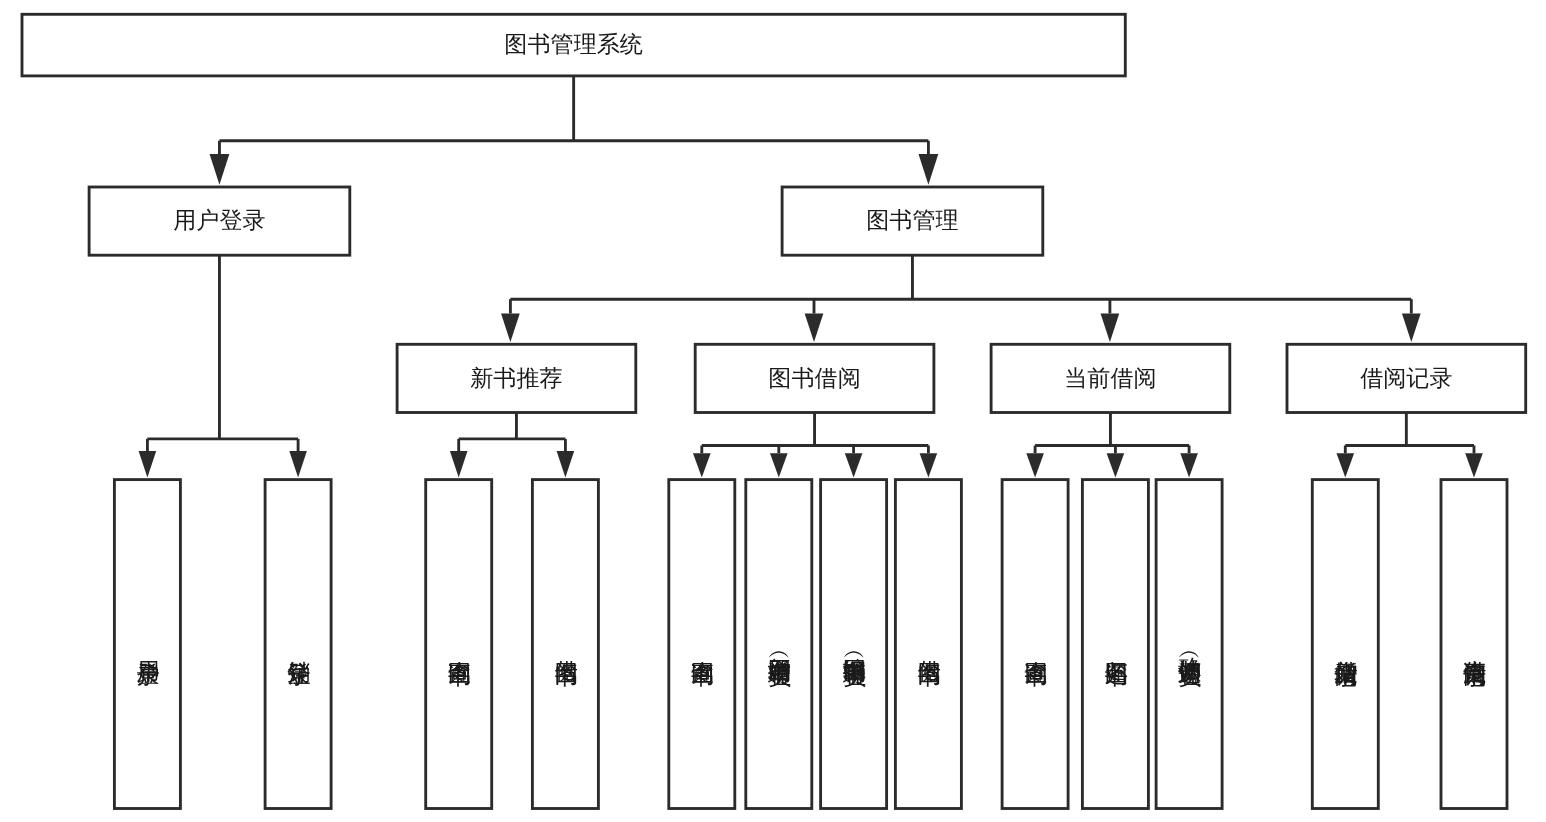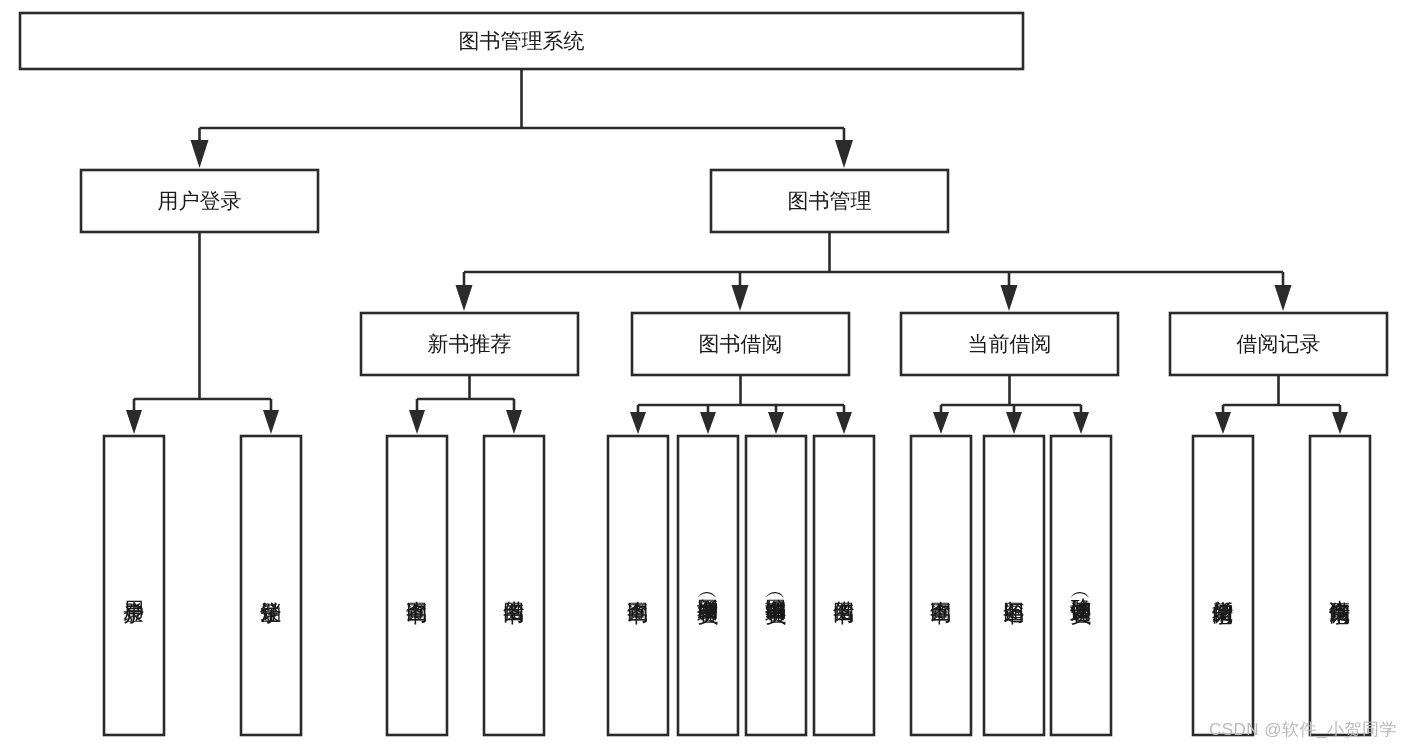--- a/index.html
+++ b/index.html
@@ -242,15 +242,14 @@
   <div class="vbox-wrap" style="left:1051px; top:436px; width:60px; height:299px;">
     <div class="node-label-v" style="justify-content:flex-start;">确认归还（管理员）</div>
   </div>
   <div class="vbox-wrap" style="left:1193px; top:436px; width:60px; height:299px;">
     <div class="node-label-v">新增借阅记录</div>
   </div>
   <div class="vbox-wrap" style="left:1310px; top:436px; width:60px; height:299px;">
     <div class="node-label-v">查询借阅记录</div>
   </div>
 
-  <div class="watermark">CSDN @软件_小贺同学</div>
 
 </div>
 
 </body></html>

